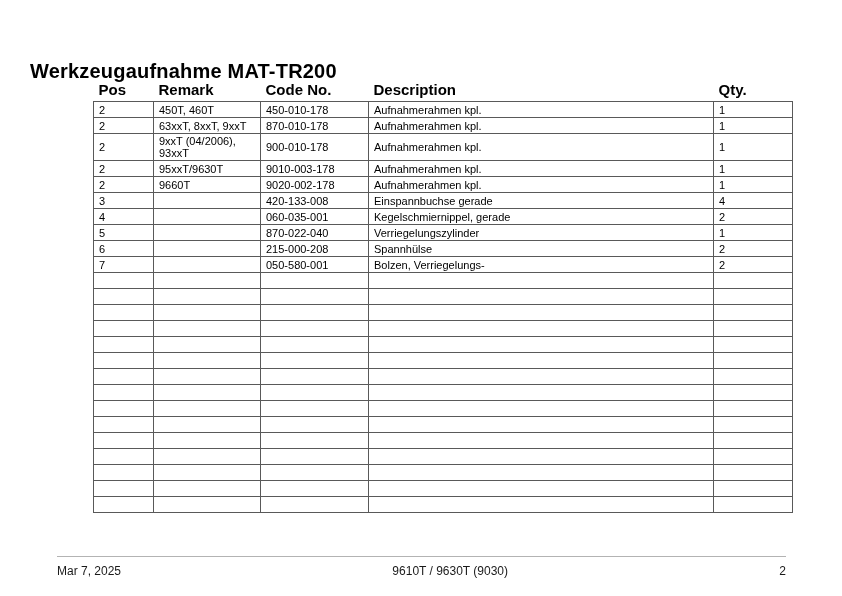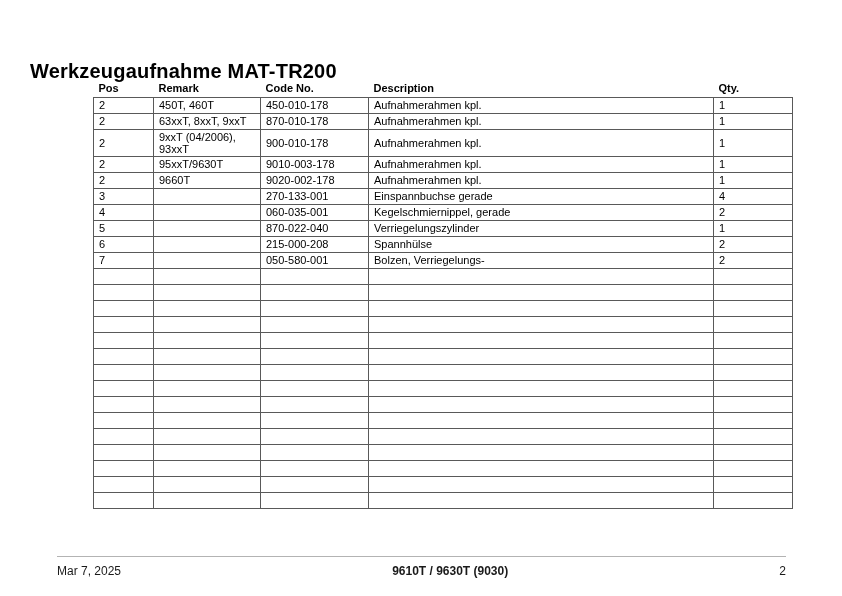--- a/index.html
+++ b/index.html
@@ -35,21 +35,21 @@
     font-size: 11px;
     color: #000000;
   }
   table.parts-table th {
     border: none;
     font-weight: bold;
     text-align: left;
     vertical-align: bottom;
     padding: 0 4px 3px 5px;
     height: 16px;
-    font-size: 11px;
+    font-size: 15px;
     white-space: nowrap;
   }
   table.parts-table th.qty-h {
     text-align: left;
     padding-right: 8px;
   }
   table.parts-table td {
     border: 1px solid var(--border-color, #595959);
     padding: 1px 4px 1px 5px;
     height: 16px;
@@ -68,21 +68,21 @@
     position: absolute;
     left: 57px;
     top: 564px;
     width: 729px;
     display: flex;
     justify-content: space-between;
     align-items: baseline;
     font-size: 12px;
     color: #1a1a1a;
   }
-  .footer .center { text-align: left; font-weight: bold; }
+  .footer .center { text-align: left; }
   .footer .right { text-align: right; }
 </style>
 </head>
 <body>
 
 <div class="page">
 
   <div class="doc-title">Werkzeugaufnahme MAT-TR200</div>
 
   <table class="parts-table">
@@ -134,21 +134,21 @@
         <tr>
           <td>2</td>
           <td>9660T</td>
           <td>9020-002-178</td>
           <td>Aufnahmerahmen kpl.</td>
           <td>1</td>
         </tr>
         <tr>
           <td>3</td>
           <td></td>
-          <td>270-133-001</td>
+          <td>420-133-008</td>
           <td>Einspannbuchse gerade</td>
           <td>4</td>
         </tr>
         <tr>
           <td>4</td>
           <td></td>
           <td>060-035-001</td>
           <td>Kegelschmiernippel, gerade</td>
           <td>2</td>
         </tr>

